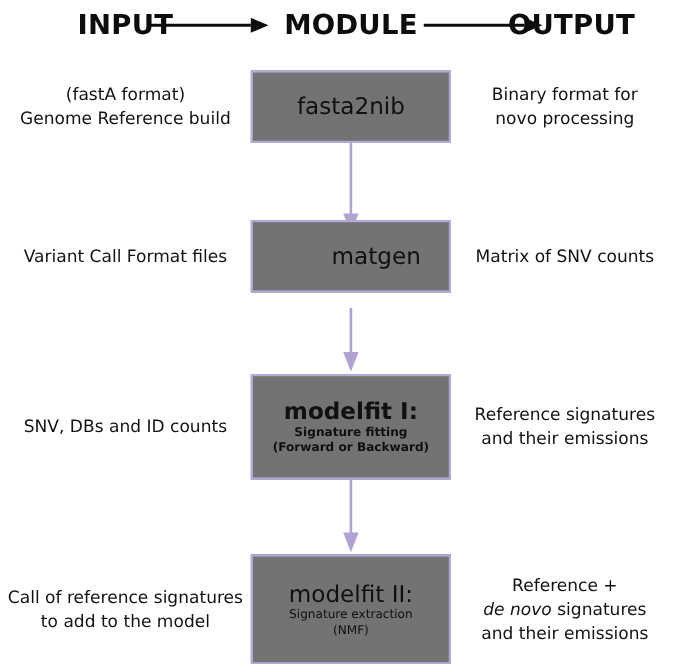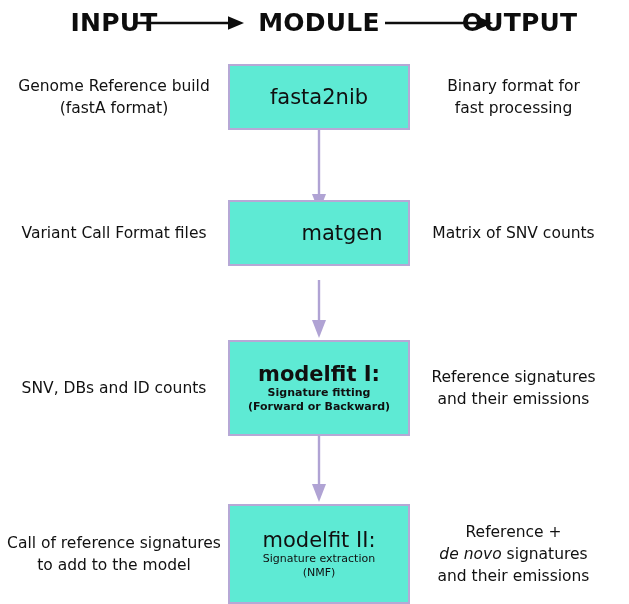--- a/index.html
+++ b/index.html
@@ -87,21 +87,21 @@
     font-size: 15.5px;
     line-height: 1.42;
     color: #111111;
     padding: 0 2px;
     box-sizing: border-box;
   }
 
   .module-box {
     width: 182px;
     box-sizing: border-box;
-    background: #5eead4;
+    background: #737373;
     border: 2px solid #b6a8d6;
     display: flex;
     flex-direction: column;
     align-items: center;
     justify-content: center;
     text-align: center;
     color: #101010;
   }
   .row.r1 .module-box { height: 66px; }
   .row.r2 .module-box { height: 66px; padding-left: 46px; }
@@ -157,29 +157,29 @@
   </div>
   <div class="hdr-arrow a2">
     <svg viewBox="0 0 108 20" width="108" height="20" aria-hidden="true">
       <line x1="0" y1="10" x2="92" y2="10" stroke="#0d0d0d" stroke-width="2.6"></line>
       <polygon points="92,3.2 108,10 92,16.8" fill="#0d0d0d"></polygon>
     </svg>
   </div>
 
   <div class="row r1">
     <div class="col-left">
+      <div>(fastA format)</div>
       <div>Genome Reference build</div>
-      <div>(fastA format)</div>
     </div>
     <div class="module-box">
       <div class="module-title">fasta2nib</div>
     </div>
     <div class="col-right">
       <div>Binary format for</div>
-      <div>fast processing</div>
+      <div>novo processing</div>
     </div>
   </div>
 
   <div class="v-arrow v1">
     <svg viewBox="0 0 18 84" width="18" height="84" aria-hidden="true">
       <line x1="9" y1="0" x2="9" y2="66" stroke="#b0a3d4" stroke-width="2.4"></line>
       <polygon points="2,64 16,64 9,82" fill="#b0a3d4"></polygon>
     </svg>
   </div>
 

